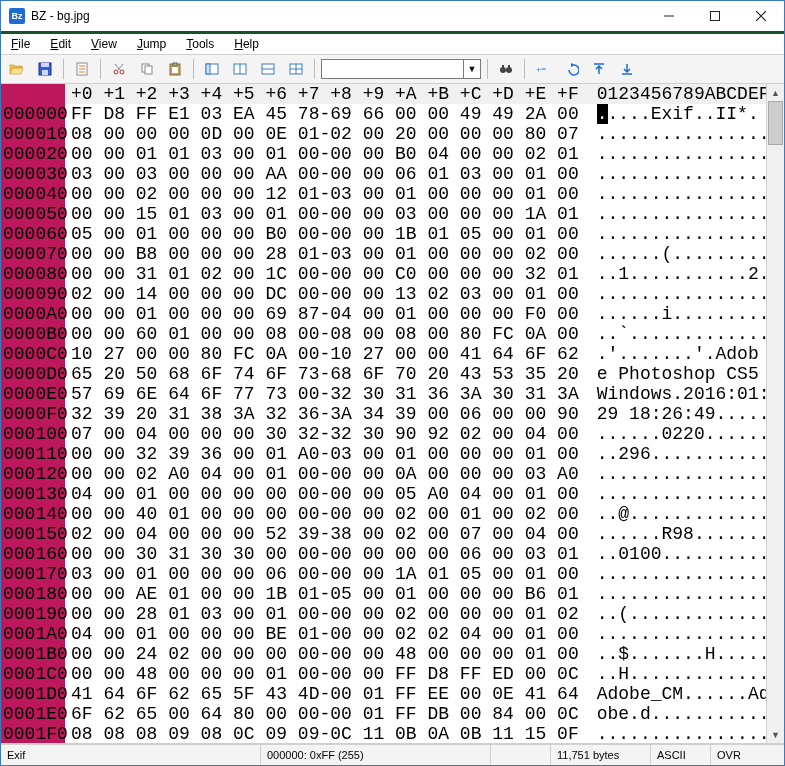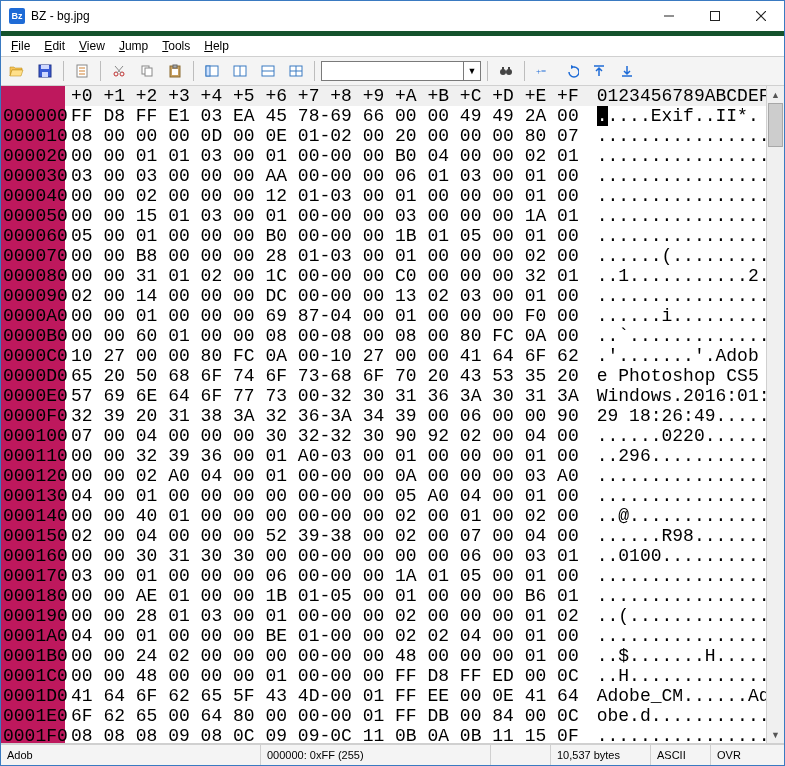--- a/index.html
+++ b/index.html
@@ -1,22 +1,22 @@
 <!DOCTYPE html>
 <html><head>
 <meta charset="utf-8">
 <style>
   html,body{margin:0;padding:0;font-family:"Segoe UI",Tahoma,sans-serif;font-size:12px;background:#fff;color:#000;overflow:hidden}
   .window{width:785px;height:766px;border:1px solid #3a7ac1;box-sizing:border-box;display:flex;flex-direction:column;background:#fff}
-  .titlebar{height:30px;display:flex;align-items:center;background:#fff;border-bottom:5px solid #14532d}
+  .titlebar{height:30px;display:flex;align-items:center;background:#fff;border-bottom:3px solid #14532d}
   .titlebar .ico{width:16px;height:16px;margin:0 6px 0 8px;background:#1e6bd6;color:#fff;font-size:9px;font-weight:bold;display:flex;align-items:center;justify-content:center;border-radius:2px}
   .titlebar .title{flex:0 0 auto;padding-right:8px}
   .titlebar .spacer{flex:1}
   .winbtn{width:46px;height:30px;display:flex;align-items:center;justify-content:center;font-family:inherit;font-size:13px;color:#222}
-  .menubar{height:20px;display:flex;align-items:center;padding:0 4px;gap:2px}
+  .menubar{height:20px;display:flex;align-items:center;padding:0 4px;gap:8px}
   .menuitem{padding:1px 6px;border-bottom:0}
   .menuitem .u{text-decoration:underline}
   .toolbar{height:28px;display:flex;align-items:center;padding:0 4px;gap:4px;border-top:1px solid #d0d0d0;border-bottom:1px solid #d0d0d0;background:#f4f4f4}
   .tbtn{width:22px;height:22px;display:flex;align-items:center;justify-content:center;border:1px solid transparent;background:transparent}
   .sep{width:1px;height:20px;background:#bdbdbd;margin:0 2px}
   .combo{width:160px;height:20px;border:1px solid #7a7a7a;background:#fff;display:flex;align-items:center;box-sizing:border-box}
   .combo .dd{width:16px;height:18px;border-left:1px solid #7a7a7a;display:flex;align-items:center;justify-content:center;margin-left:auto;font-size:9px;color:#000}
   svg{display:block}
   .content{flex:1;display:flex;overflow:hidden;border-bottom:1px solid #d0d0d0}
   .hexarea{flex:1;overflow:hidden;font-family:Consolas,"Courier New",monospace;font-size:18px;line-height:20px;white-space:pre}
@@ -221,21 +221,21 @@
     <div class="scroll">
       <div class="up">▲</div>
       <div class="track">
         <div class="thumb"></div>
       </div>
       <div class="dn">▼</div>
     </div>
   </div>
 
   <div class="status">
-    <div class="s1">Adob</div>
+    <div class="s1">Exif</div>
     <div class="s2">000000: 0xFF (255)</div>
     <div class="s3"></div>
-    <div class="s4">10,537 bytes</div>
+    <div class="s4">11,751 bytes</div>
     <div class="s5">ASCII</div>
     <div class="s6">OVR</div>
   </div>
 
 </div>
 
 </body></html>

